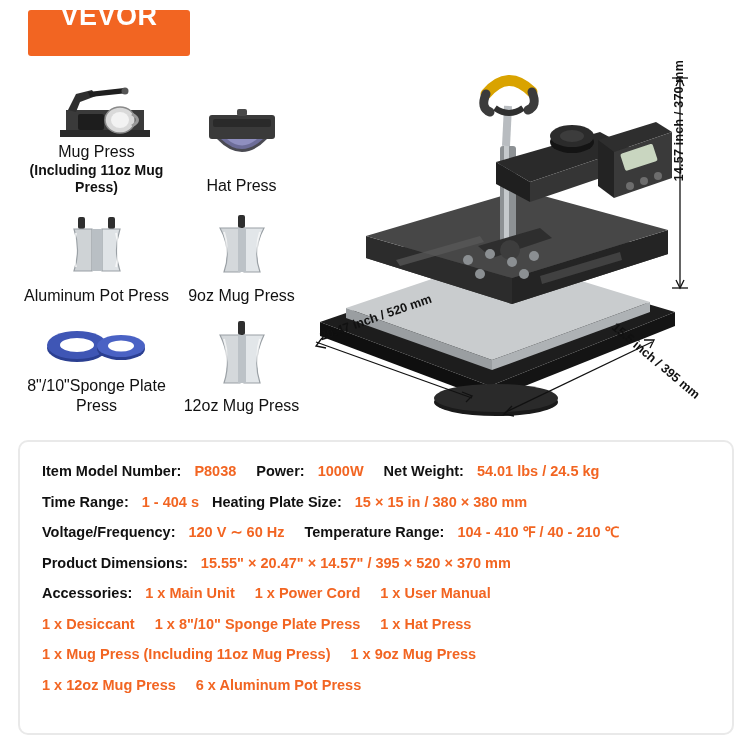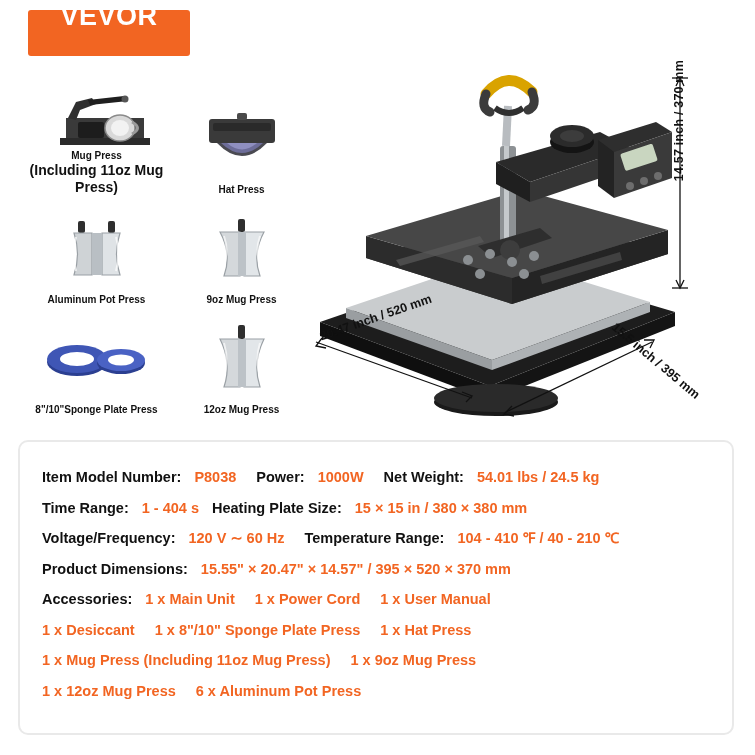--- a/index.html
+++ b/index.html
@@ -40,21 +40,21 @@
   }
   .acc-cell{
     display:flex;flex-direction:column;align-items:center;
     height:100px;justify-content:flex-end;
   }
   .acc-art{
     flex:1;display:flex;align-items:center;justify-content:center;
     width:100%;
   }
   .acc-label{
-    font-size:10px;font-weight:bold;text-align:center;
+    font-size:16px;font-weight:normal;text-align:center;
     color:#111;line-height:1.25;
   }
   .acc-sub{
     font-size:14px;font-weight:bold;text-align:center;color:#111;
     line-height:1.2;
   }
 
   
   .machine{
     position:absolute;left:300px;top:50px;width:400px;height:380px;
@@ -82,21 +82,21 @@
     transform-origin:left top;
   }
 
   
   .specs{
     position:absolute;left:18px;top:440px;
     width:716px;height:295px;
     border:2px solid #e9e9e9;
     border-radius:10px;
     box-sizing:border-box;
-    padding:20px 22px 10px 22px;
+    padding:14px 22px 10px 22px;
   }
   .spec-line{
     font-size:14.5px;font-weight:bold;
     color:#111;
     line-height:30.5px;
     white-space:nowrap;
   }
   .v{color:#f26522;}
   .sp{display:inline-block;width:13px;}
   .sp-lg{display:inline-block;width:20px;}

